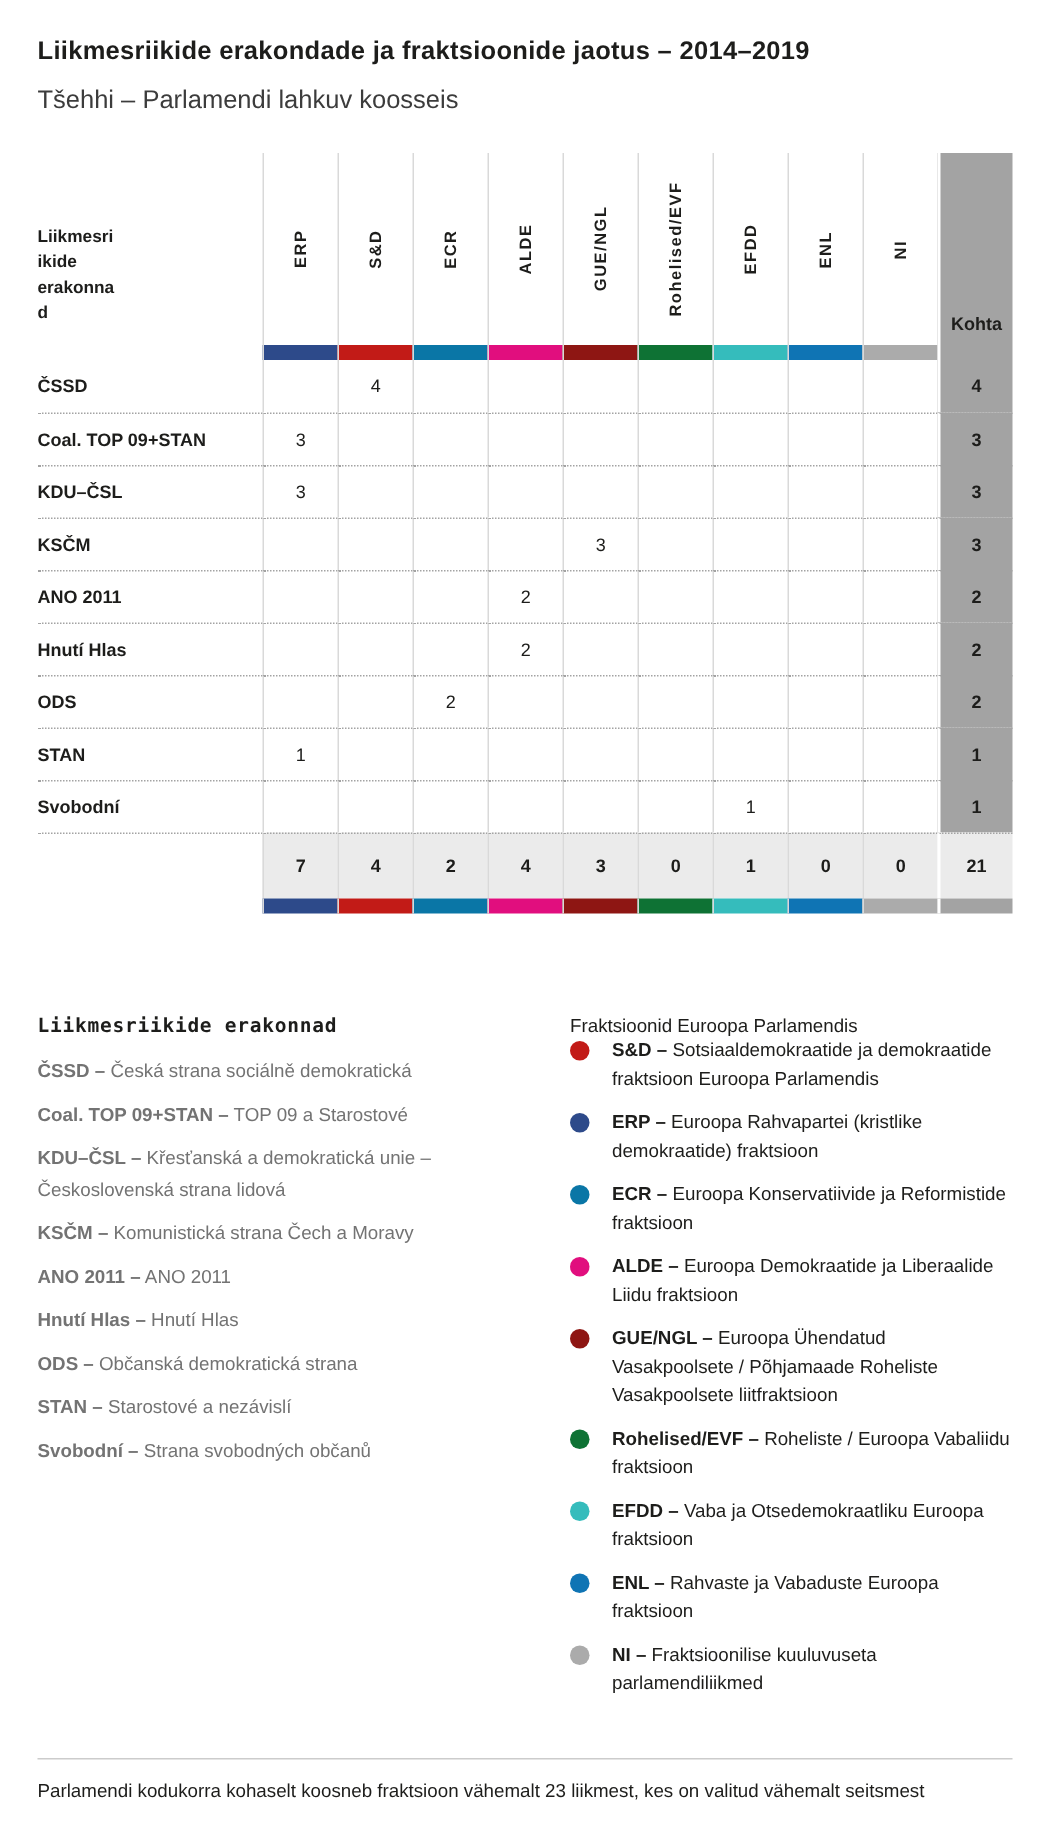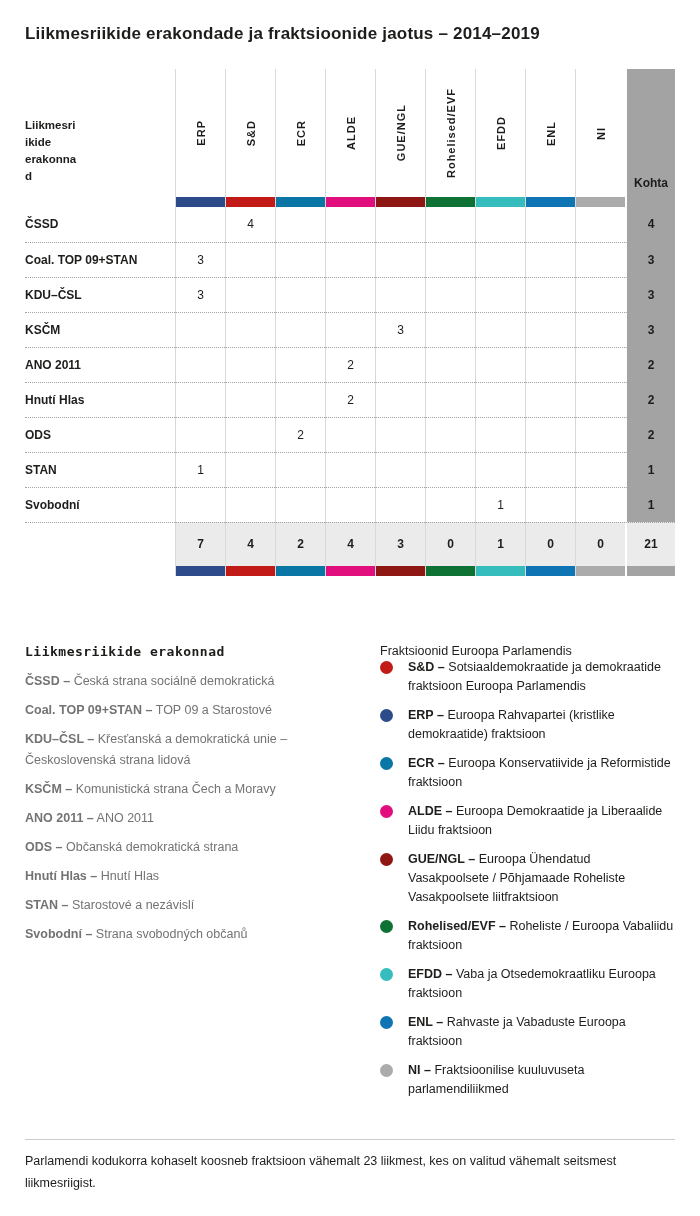--- a/index.html
+++ b/index.html
@@ -46,20 +46,21 @@
   .rule { border:none; border-top:1px solid #ccc; margin:0; }
   .rule1 { margin-top:30px; }
   .footnote { font-size:12.5px; line-height:22px; padding:10px 0 12px 0; color:#1d1d1b; }
 </style>
 </head>
 <body>
 
 <div class="page">
 
   <h1 class="title">Liikmesriikide erakondade ja fraktsioonide jaotus – 2014–2019</h1>
+  <h2 class="subtitle">Tšehhi – Parlamendi lahkuv koosseis</h2>
 
   <div class="tbl" id="seats-table">
       <div class="cell hdr hdr-label">
         <span>Liikmesriikide erakonnad</span>
       </div>
       <div class="cell hdr vcell gcol">
         <span class="vtext">ERP</span>
       </div>
       <div class="cell hdr vcell gcol">
         <span class="vtext">S&amp;D</span>
@@ -222,22 +223,22 @@
 
   <div class="legends">
     <div class="party-legend">
       <div class="pl-title">Liikmesriikide erakonnad</div>
       <div id="party-items">
           <div class="pl-item"><b>ČSSD –</b><span> Česká strana sociálně demokratická</span></div>
           <div class="pl-item"><b>Coal. TOP 09+STAN –</b><span> TOP 09 a Starostové</span></div>
           <div class="pl-item"><b>KDU–ČSL –</b><span> Křesťanská a demokratická unie – Československá strana lidová</span></div>
           <div class="pl-item"><b>KSČM –</b><span> Komunistická strana Čech a Moravy</span></div>
           <div class="pl-item"><b>ANO 2011 –</b><span> ANO 2011</span></div>
+          <div class="pl-item"><b>Hnutí Hlas –</b><span> Hnutí Hlas</span></div>
           <div class="pl-item"><b>ODS –</b><span> Občanská demokratická strana</span></div>
-          <div class="pl-item"><b>Hnutí Hlas –</b><span> Hnutí Hlas</span></div>
           <div class="pl-item"><b>STAN –</b><span> Starostové a nezávislí</span></div>
           <div class="pl-item"><b>Svobodní –</b><span> Strana svobodných občanů</span></div>
         </div>
     </div>
     <div class="group-legend">
       <div class="gl-title">Fraktsioonid Euroopa Parlamendis</div>
       <div id="group-items">
           <div class="gl-item"><span class="gl-dot" style="background: rgb(194, 27, 23);"></span><b>S&amp;D –</b><span> Sotsiaaldemokraatide ja demokraatide fraktsioon Euroopa Parlamendis</span></div>
           <div class="gl-item"><span class="gl-dot" style="background: rgb(45, 74, 138);"></span><b>ERP –</b><span> Euroopa Rahvapartei (kristlike demokraatide) fraktsioon</span></div>
           <div class="gl-item"><span class="gl-dot" style="background: rgb(10, 118, 166);"></span><b>ECR –</b><span> Euroopa Konservatiivide ja Reformistide fraktsioon</span></div>

